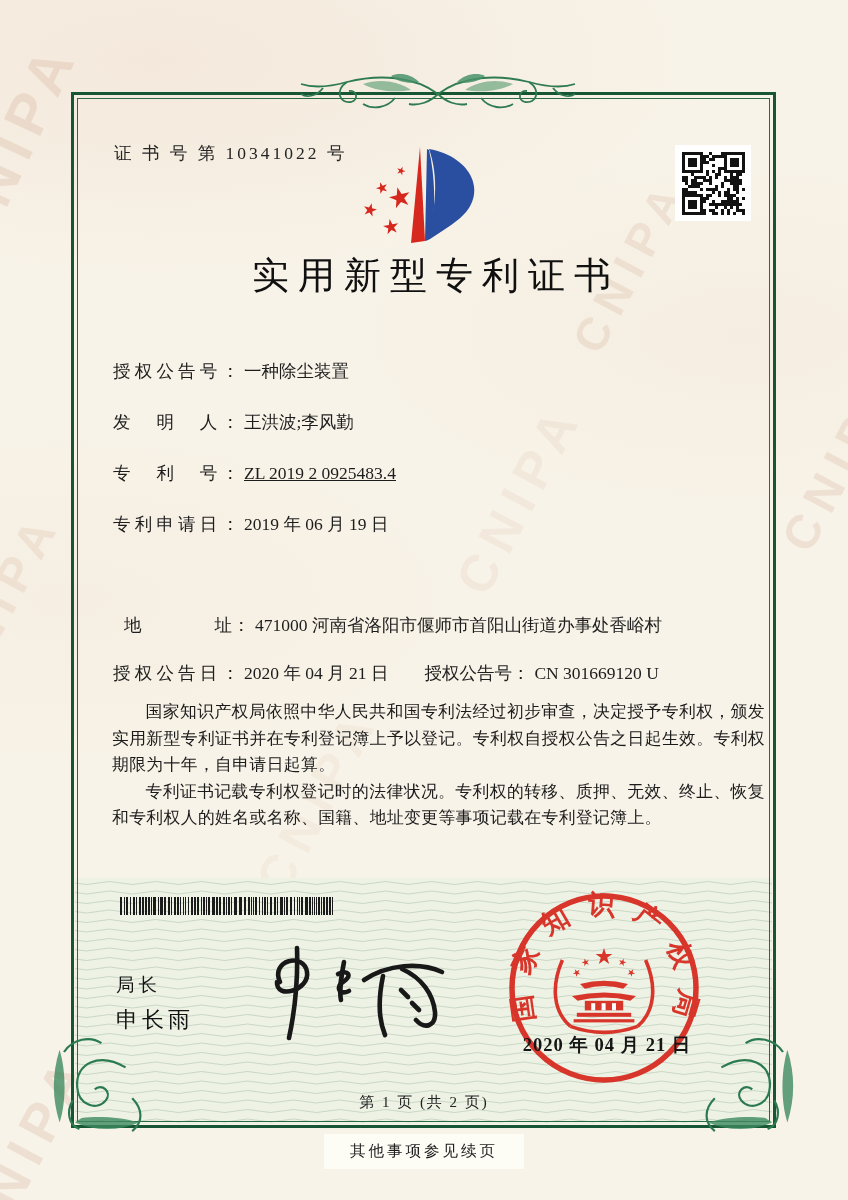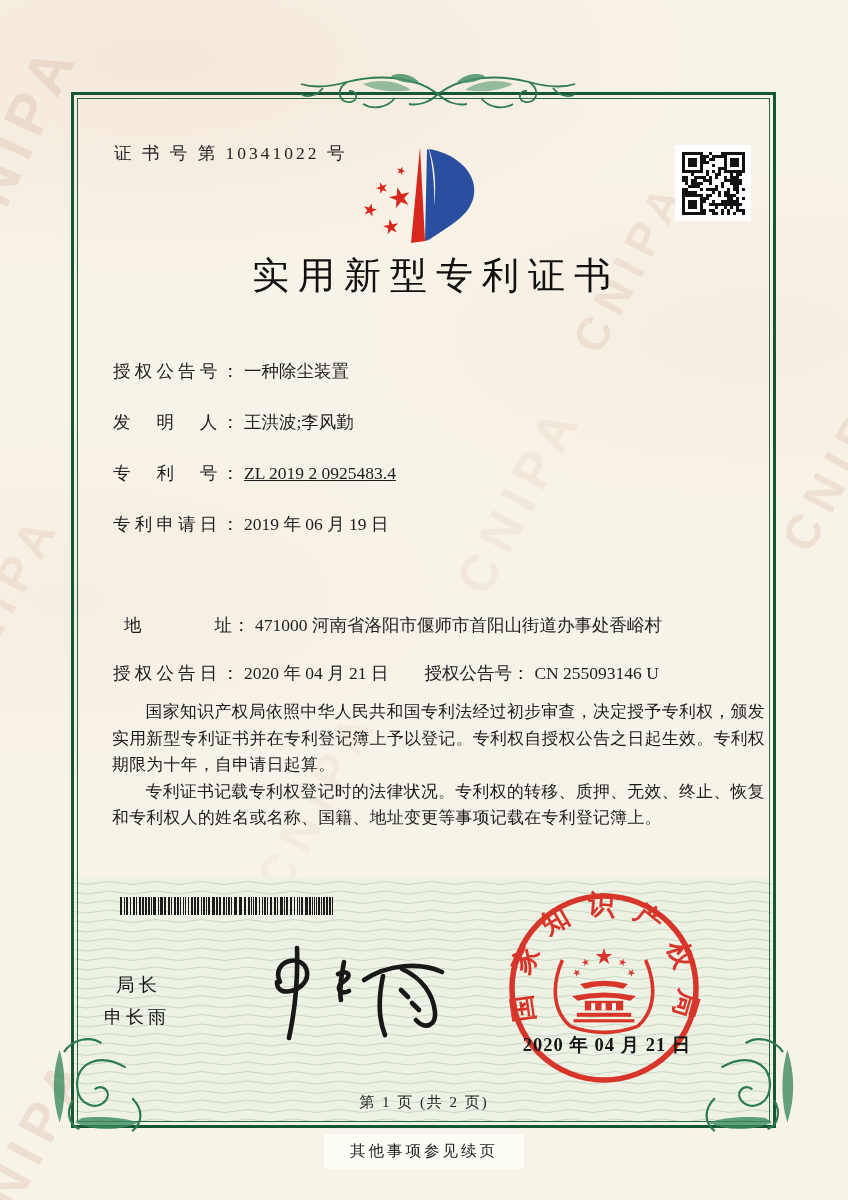--- a/index.html
+++ b/index.html
@@ -31,21 +31,21 @@
   
   .certno{position:absolute;left:114px;top:141px;font-size:17.5px;letter-spacing:3px;color:#242424;}
   .title{position:absolute;left:0;right:0;top:251px;text-align:center;font-size:37px;font-weight:400;letter-spacing:9px;color:#101010;padding-left:24px;}
   .field-row{position:absolute;left:113px;font-size:17.5px;white-space:nowrap;color:#1d1d1d;}
   .f-label{display:inline-block;width:126px;text-align:justify;text-align-last:justify;}
   .f-value{margin-left:5px;}
   .f-label2{margin-left:36px;font-family:Liberation Mono, monospace;}
   .body-text{position:absolute;left:112px;top:699px;width:653px;}
   .body-text p{margin:0;text-indent:2em;font-size:16.8px;line-height:26.5px;text-align:justify;letter-spacing:.4px;color:#1b1b1b;}
   .sig-title{position:absolute;left:116px;top:972px;font-size:18.5px;letter-spacing:4px;color:#141414;}
-  .sig-name{position:absolute;left:104px;top:1005px;font-size:18px;letter-spacing:4px;color:#141414;}
+  .sig-name{position:absolute;left:116px;top:1005px;font-size:22px;letter-spacing:4px;color:#141414;}
   .seal-date{position:absolute;left:512px;top:1032px;width:190px;text-align:center;font-size:18.5px;font-weight:600;letter-spacing:1px;color:#151515;z-index:6;}
   .page-info{position:absolute;left:0;right:0;top:1093px;text-align:center;font-size:15px;letter-spacing:2px;color:#222;}
   .cont-note{
     position:absolute;left:50%;top:1134px;transform:translateX(-50%);
     background:#fdfcf5;padding:7px 26px;font-size:15.5px;letter-spacing:3px;color:#1c1c1c;
   }
   .abs{position:absolute;}
 </style>
 </head>
 <body>
@@ -392,21 +392,21 @@
   <div class="field-row" style="top:461px;text-decoration:underline;">
     <span class="f-label">专　利　号：</span><span class="f-value">ZL 2019 2 0925483.4</span>
   </div>
   <div class="field-row" style="top:512px;">
     <span class="f-label">专利申请日：</span><span class="f-value">2019 年 06 月 19 日</span>
   </div>
   <div class="field-row" style="top:613px;margin-left:11px;">
     <span class="f-label">地　　　　址：</span><span class="f-value">471000 河南省洛阳市偃师市首阳山街道办事处香峪村</span>
   </div>
   <div class="field-row" style="top:661px;">
-    <span class="f-label">授权公告日：</span><span class="f-value">2020 年 04 月 21 日</span><span class="f-label2">授权公告号：</span><span class="f-value">CN 255093146 U</span>
+    <span class="f-label">授权公告日：</span><span class="f-value">2020 年 04 月 21 日</span><span class="f-label2">授权公告号：</span><span class="f-value">CN 301669120 U</span>
   </div>
 
   <div class="body-text">
     <p>国家知识产权局依照中华人民共和国专利法经过初步审查，决定授予专利权，颁发实用新型专利证书并在专利登记簿上予以登记。专利权自授权公告之日起生效。专利权期限为十年，自申请日起算。</p>
     <p>专利证书记载专利权登记时的法律状况。专利权的转移、质押、无效、终止、恢复和专利权人的姓名或名称、国籍、地址变更等事项记载在专利登记簿上。</p>
   </div>
 
   <svg id="barcode" class="abs" style="left:120px;top:897px;" width="224" height="18" viewBox="0 0 224 18">
       <rect x="0" y="0" width="2" height="18" fill="#1b1b1b"></rect>
       <rect x="4" y="0" width="1" height="18" fill="#1b1b1b"></rect>

